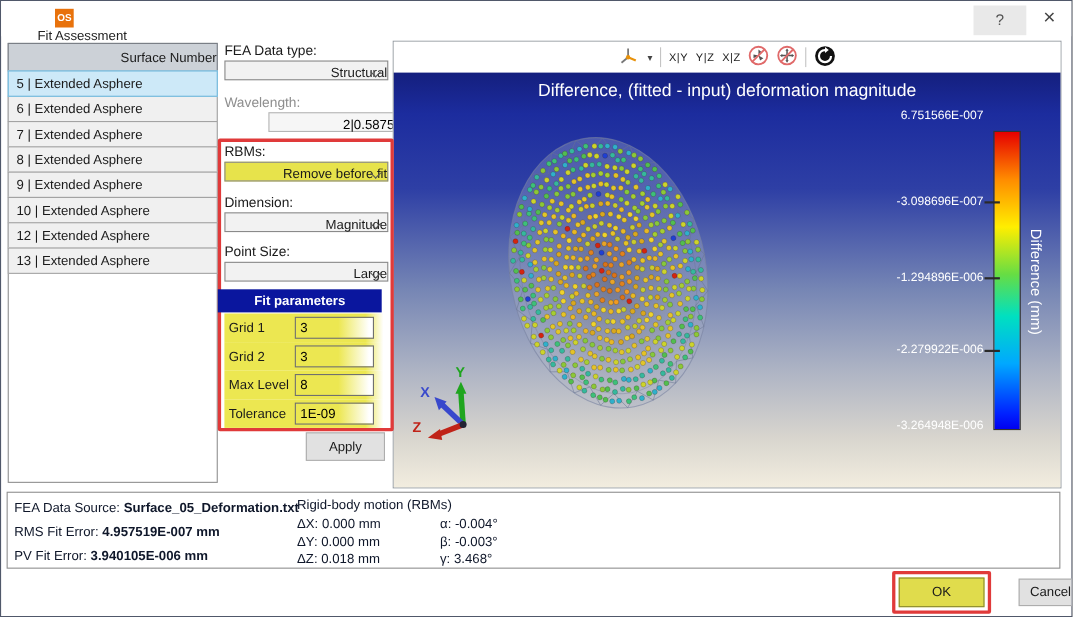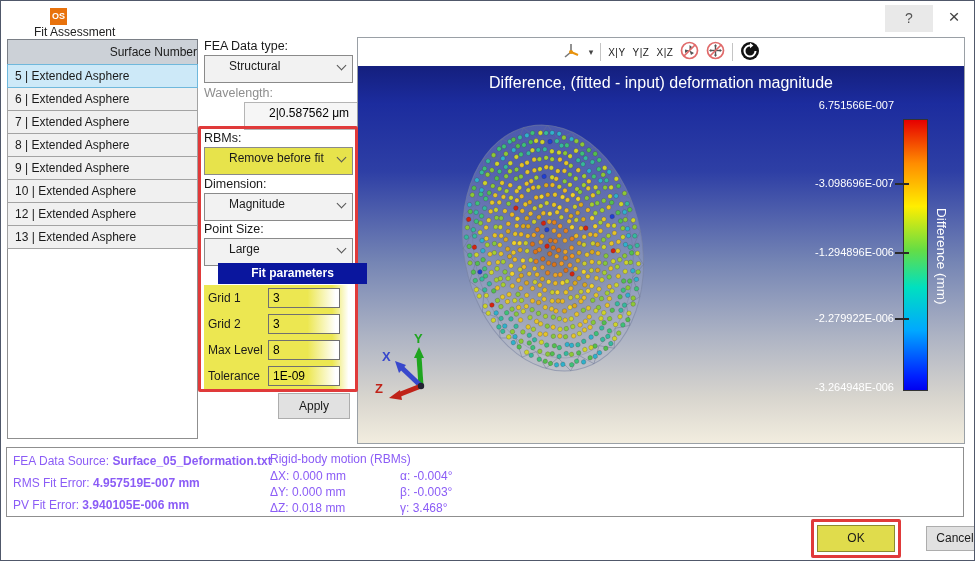--- a/index.html
+++ b/index.html
@@ -20,30 +20,30 @@
   
   .slist { position:absolute; left:6px; top:38px; width:191px; height:400px; border:1px solid #8f8f8f; background:#fff; }
   .slist-header { height:26px; background:#ccd1d7; border:1px solid #7a7f86; margin:-1px -1px 0 -1px;
     text-align:right; line-height:24px; color:#1a1a1a; }
   .slist-item { height:24px; background:#f0f0f0; border:1px solid #a3a3a3; margin:-1px -1px 0 -1px;
     line-height:22px; padding-left:7px; cursor:default; }
   .slist-item.selected { background:#cde9f8; border-color:#6fb8dc; position:relative; z-index:2; }
   
   .ctl-label { position:absolute; font-size:12.5px; color:#1a1a1a; }
   .ctl-label.disabled { color:#8e8e8e; }
-  .dd { position:absolute; height:28px; background:#f2f2f2; border:1px solid #8a8a8a;
-    line-height:20px; padding-left:24px; cursor:default; }
+  .dd { position:absolute; height:18px; background:#f2f2f2; border:1px solid #8a8a8a;
+    line-height:20px; padding-left:10px; cursor:default;text-align:right; }
   .dd.disabled { background:#f6f6f6; color:#000000; border-color:#b5b5b5;margin-left:40px; }
   .dd.hl { background:#e7e34b; }
   .cv { position:absolute; right:7px; top:6px; width:7px; height:7px; border-left:1.6px solid #555;
     border-bottom:1.6px solid #555; transform:rotate(-45deg); }
   .dd.disabled .cv { border-color:#aaa; }
   .redbox { position:absolute; left:197px; top:125px; width:160px; height:266px;
     border:3px solid #e03a3a; border-radius:2px; z-index:5; }
-  .fithdr { position:absolute; left:217px; top:262px; width:149px; height:21px; background:#0a169e;
+  .fithdr { position:absolute; left:197px; top:262px; width:149px; height:21px; background:#0a169e;
     color:#fff; font-weight:bold; text-align:center; line-height:21px; z-index:6; }
   .prow { position:absolute; left:203px; width:149px; height:26px; z-index:6;
     background:linear-gradient(90deg,#ece751 0%,#ece751 86%,#ffffff 97%); }
   .prow .plabel { position:absolute; left:4px; top:0; line-height:26px; }
   .prow input { position:absolute; left:64px; top:3px; width:72px; height:20px;
     border:1px solid #707070; font-size:12px; padding-left:4px;
     background:linear-gradient(90deg,#ece751 0%,#ece751 55%,#ffffff 95%); }
   .apply-btn { position:absolute; left:277px; top:392px; width:72px; height:26px; background:#e1e1e1;
     border:1px solid #adadad; text-align:center; line-height:24px; cursor:default; }
   
@@ -59,21 +59,21 @@
     font-size:16px; }
   .scene-svg { position:absolute; left:0; top:0; }
   .cbar { position:absolute; left:545px; top:53px; width:25px; height:272px; border:1px solid #333;
     background:linear-gradient(180deg,#e60000 0%,#ff8c00 16%,#ffee00 32%,#66dd44 48%,#00e0c0 62%,#00a8ff 78%,#0020ff 95%,#0000f0 100%); }
   .cbar-tick { position:absolute; width:126px; text-align:right; color:#fff; font-size:11px; }
   .cbar-dash { position:absolute; left:537px; width:14px; height:2px; background:#2a2a2a; }
   .cbar-label { position:absolute; left:576px; top:95px; height:190px; color:#fff; font-size:13.5px;
     writing-mode:vertical-rl; text-align:center; }
   
   .status { position:absolute; left:5px; top:446px; width:958px; height:70px; border:1px solid #8f8f8f; background:#fff; }
-  .st-line { position:absolute; font-size:12px; color:#8b5cf6; white-space:nowrap; }
+  .st-line { position:absolute; font-size:12px; color:#0f172a; white-space:nowrap; }
   .st-line b { font-weight:bold; }
   
   .ok-annot { position:absolute; left:810px; top:518px; width:90px; height:39px; border:3px solid #e03a3a;
     border-radius:2px; z-index:5; }
   .ok-btn { position:absolute; left:816px; top:524px; width:78px; height:27px; background:#e0dc4c;
     border:1px solid #8a8a30; text-align:center; line-height:25px; z-index:6; cursor:default; }
   .cancel-btn { position:absolute; left:901px; top:525px; width:58px; height:25px; background:#e1e1e1;
     border:1px solid #adadad; text-align:center; line-height:23px; cursor:default;margin-left:24px; }
 </style>
 </head>

